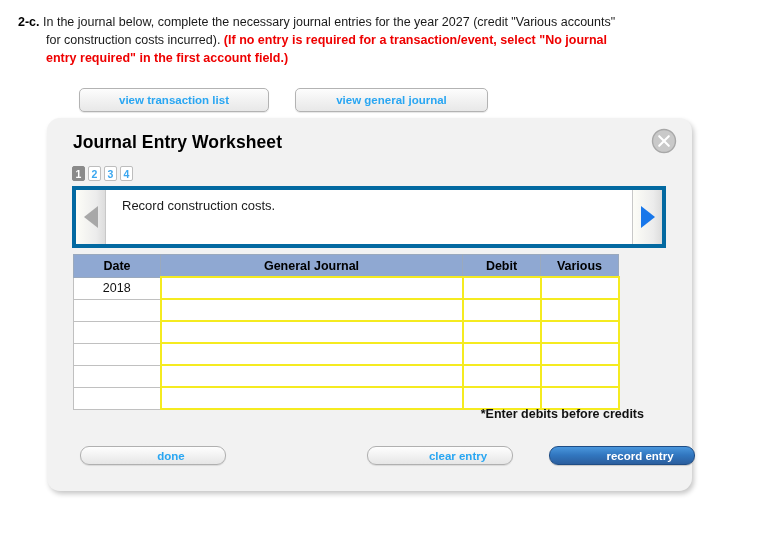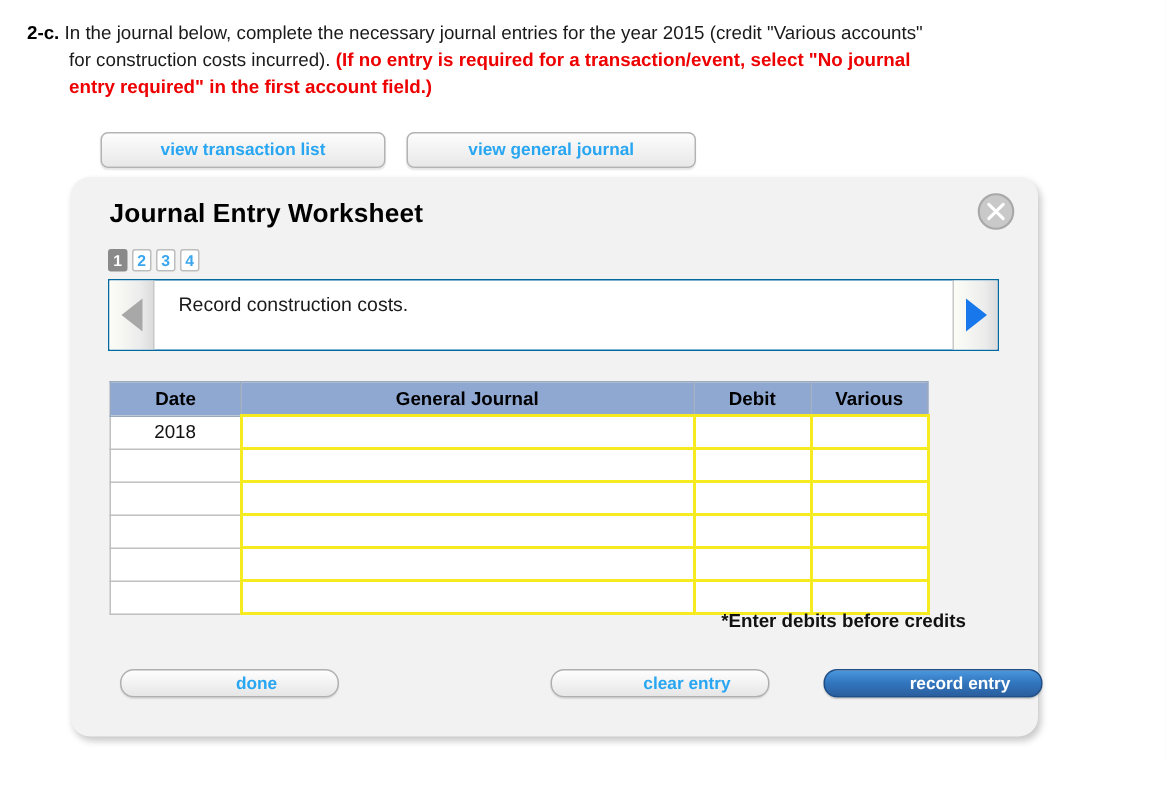--- a/index.html
+++ b/index.html
@@ -60,20 +60,21 @@
     color: #29a6f2;
     font-size: 11.5px;
     font-weight: bold;
     font-family: "Liberation Sans", sans-serif;
     display: flex;
     align-items: center;
     justify-content: center;
     box-shadow: 0 1px 1px rgba(0,0,0,0.10);
     cursor: pointer;
     white-space: nowrap;
+    margin-left: 12px;
   }
   .view-btn.wide { min-width: 163px; }
 
   
   .panel {
     position: absolute;
     left: 47px;
     top: 118px;
     width: 645px;
     height: 373px;
@@ -126,22 +127,22 @@
     border-color: #8a8a8a;
     color: #ffffff;
   }
 
   
   .prompt {
     position: absolute;
     left: 25px;
     top: 68px;
     width: 594px;
-    height: 48px;
-    border: 1px solid #0369a1;
+    height: 62px;
+    border: 4px solid #0369a1;
     background: #ffffff;
     box-sizing: border-box;
     display: flex;
   }
   .nav-arrow {
     width: 30px;
     flex: 0 0 30px;
     background: linear-gradient(to right, #fdfdf7 0%, #ececec 70%, #dcdcdc 100%);
     display: flex;
     align-items: center;
@@ -246,21 +247,21 @@
   #done-button        { left: 33px;  top: 328px; width: 146px; }
   #clear-entry-button { left: 320px; top: 328px; width: 146px; }
   #record-entry-button{ left: 478px; top: 328px; width: 146px; }
 </style>
 </head>
 <body>
 
 <div class="question">
   <span class="q-hang">
     <span class="q-num">2-c.</span>
-    <span class="q-body">In the journal below, complete the necessary journal entries for the year 2015 (credit "Various accounts" for construction costs incurred). </span><span class="q-red">(If no entry is required for a transaction/event, select "No journal entry required" in the first account field.)</span>
+    <span class="q-body">In the journal below, complete the necessary journal entries for the year 2027 (credit "Various accounts" for construction costs incurred). </span><span class="q-red">(If no entry is required for a transaction/event, select "No journal entry required" in the first account field.)</span>
   </span>
 </div>
 
 <div class="view-buttons">
   <div class="view-btn">view transaction list</div>
   <div class="view-btn wide">view general journal</div>
 </div>
 
 <div class="panel">
 

